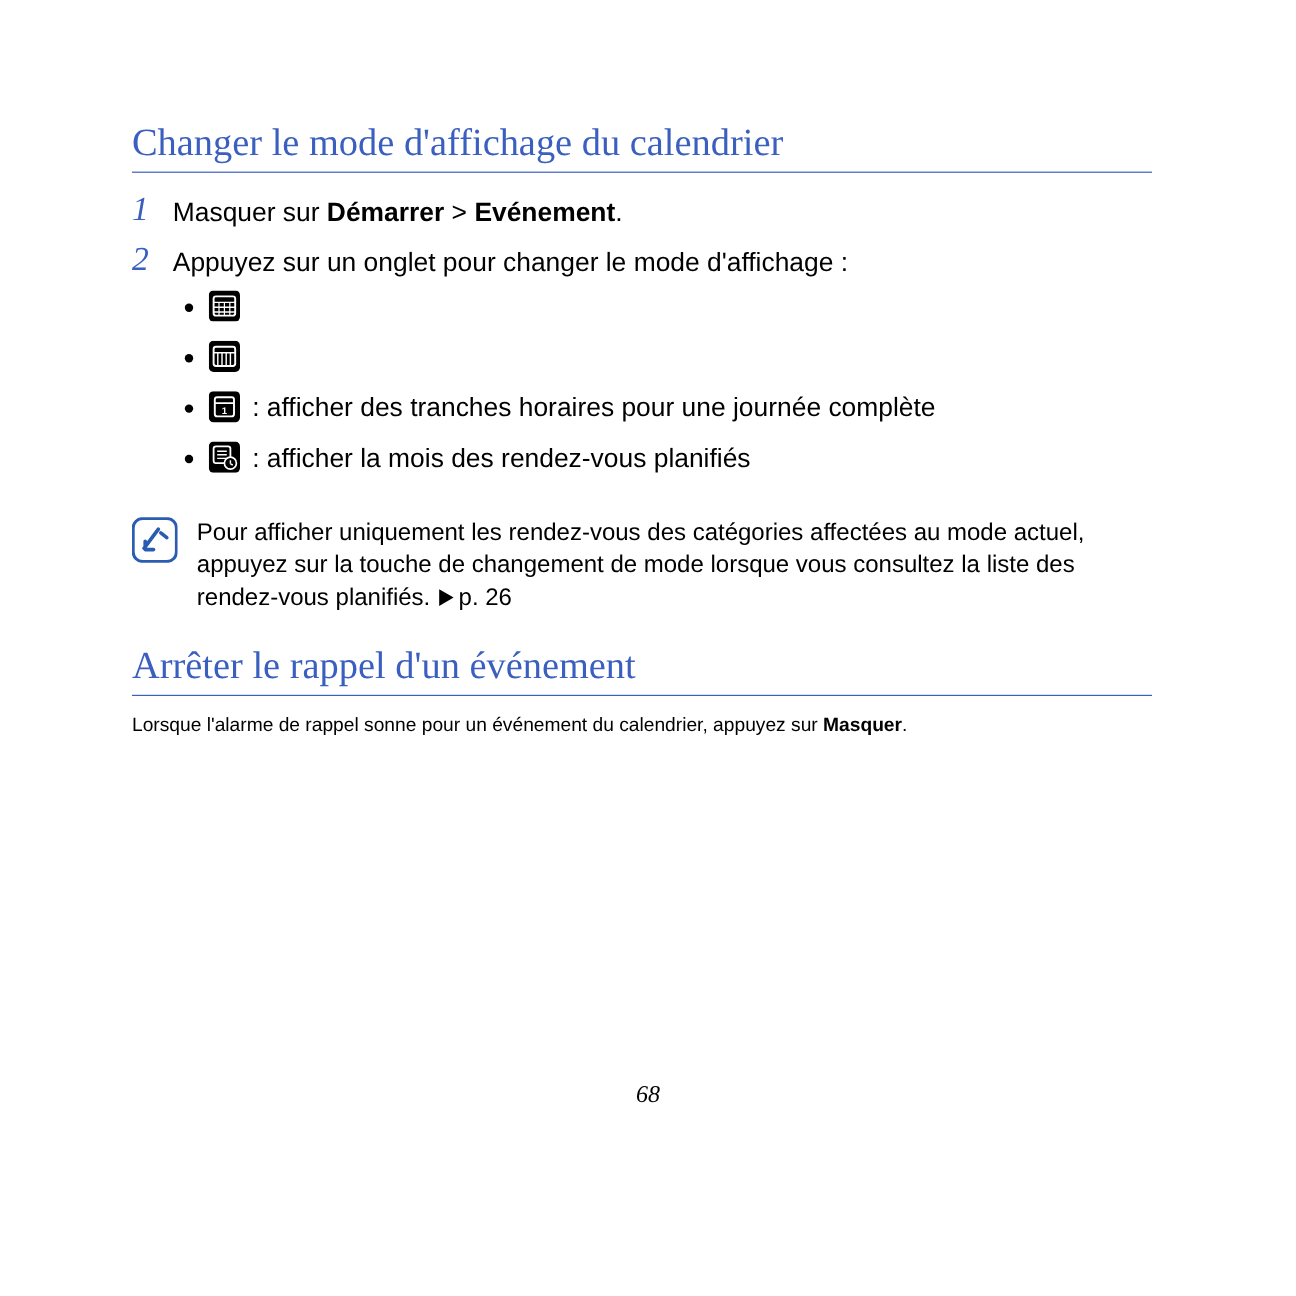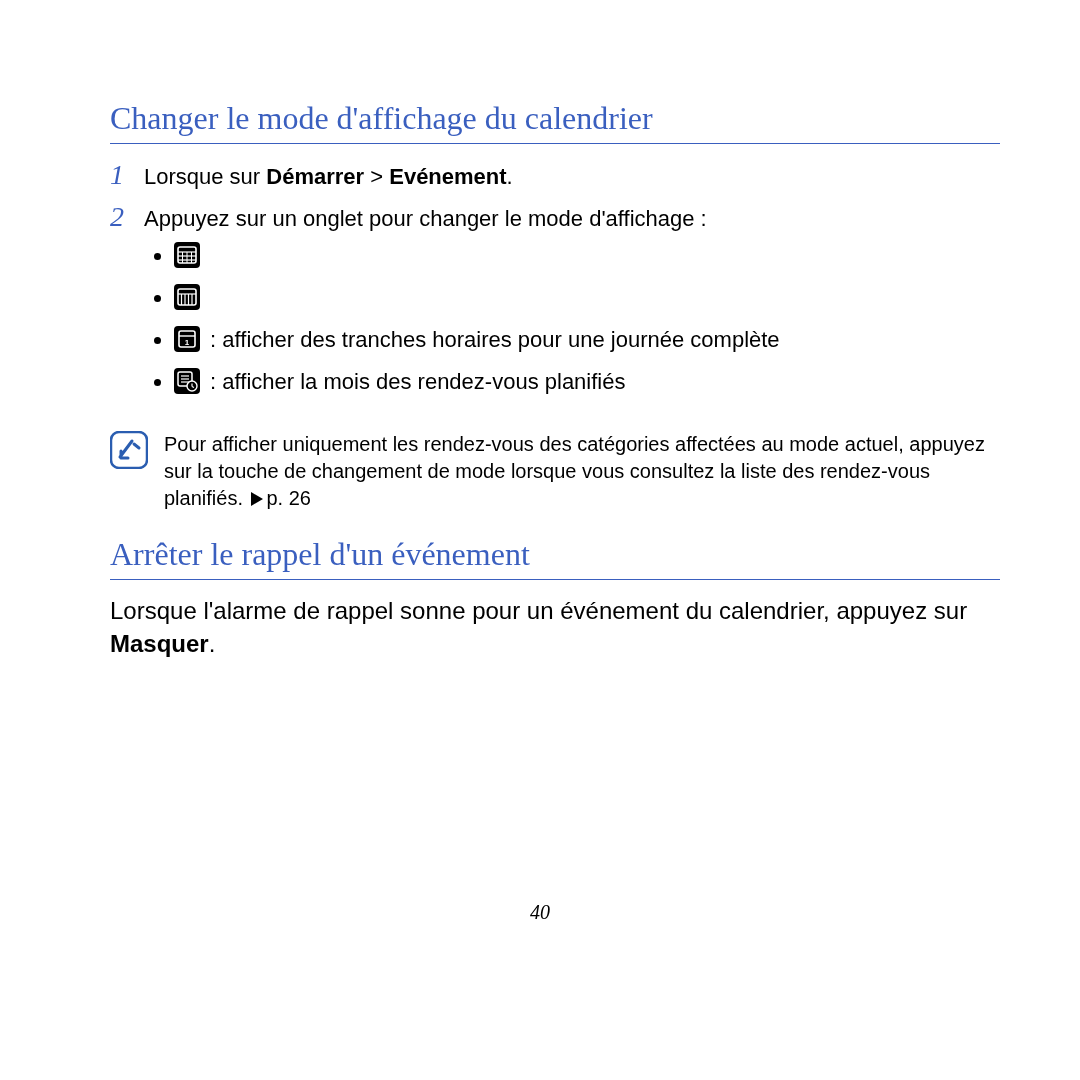--- a/index.html
+++ b/index.html
@@ -9,21 +9,21 @@
     height: 1080px;
     background: #ffffff;
     font-family: Arial, Helvetica, sans-serif;
     color: #000;
   }
   .page {
     position: relative;
     width: 1080px;
     height: 952px;
     box-sizing: border-box;
-    padding: 100px 80px 40px 110px;
+    padding: 100px 120px 40px 110px;
   }
   h2.section {
     font-family: Georgia, "Times New Roman", serif;
     font-weight: 400;
     color: #3a5fbf;
     font-size: 32px;
     margin: 0 0 6px 0;
     padding-bottom: 6px;
     border-bottom: 1px solid #3a5fbf;
   }
@@ -82,21 +82,21 @@
   .arrow {
     display: inline-block;
     width: 0; height: 0;
     border-top: 7px solid transparent;
     border-bottom: 7px solid transparent;
     border-left: 12px solid #000;
     vertical-align: -1px;
     margin: 0 4px 0 2px;
   }
   .para {
-    font-size: 24px;
+    font-size: 16px;
     line-height: 1.4;
     margin-top: 14px;
   }
   .pagenum {
     position: absolute;
     bottom: 28px;
     left: 0; right: 0;
     text-align: center;
     font-family: Georgia,"Times New Roman",serif;
     font-style: italic;
@@ -111,21 +111,21 @@
 
 <div class="page">
 
   <h2 class="section">Changer le mode d'affichage du calendrier</h2>
 
   <div class="steps">
 
     <div class="step">
       <div class="step-num">1</div>
       <div class="step-body">
-        <span>Lorsque sur </span><span class="bold">Démarrer</span><span> &gt; </span><span class="bold">Evénement</span><span>.</span>
+        <span>Masquer sur </span><span class="bold">Démarrer</span><span> &gt; </span><span class="bold">Evénement</span><span>.</span>
       </div>
     </div>
 
     <div class="step">
       <div class="step-num">2</div>
       <div class="step-body">
         <span>Appuyez sur un onglet pour changer le mode d'affichage :</span>
         <ul class="bullets">
           <li>
             <span class="icon">
@@ -195,14 +195,14 @@
       <span>Pour afficher uniquement les rendez-vous des catégories affectées au mode actuel, appuyez sur la touche de changement de mode lorsque vous consultez la liste des rendez-vous planifiés. </span><span class="arrow"></span><span>p. 26</span>
     </div>
   </div>
 
   <h2 class="section second">Arrêter le rappel d'un événement</h2>
 
   <div class="para">
     <span>Lorsque l'alarme de rappel sonne pour un événement du calendrier, appuyez sur </span><span class="bold">Masquer</span><span>.</span>
   </div>
 
-  <div class="pagenum">40</div>
+  <div class="pagenum">68</div>
 </div>
 
 </body></html>

